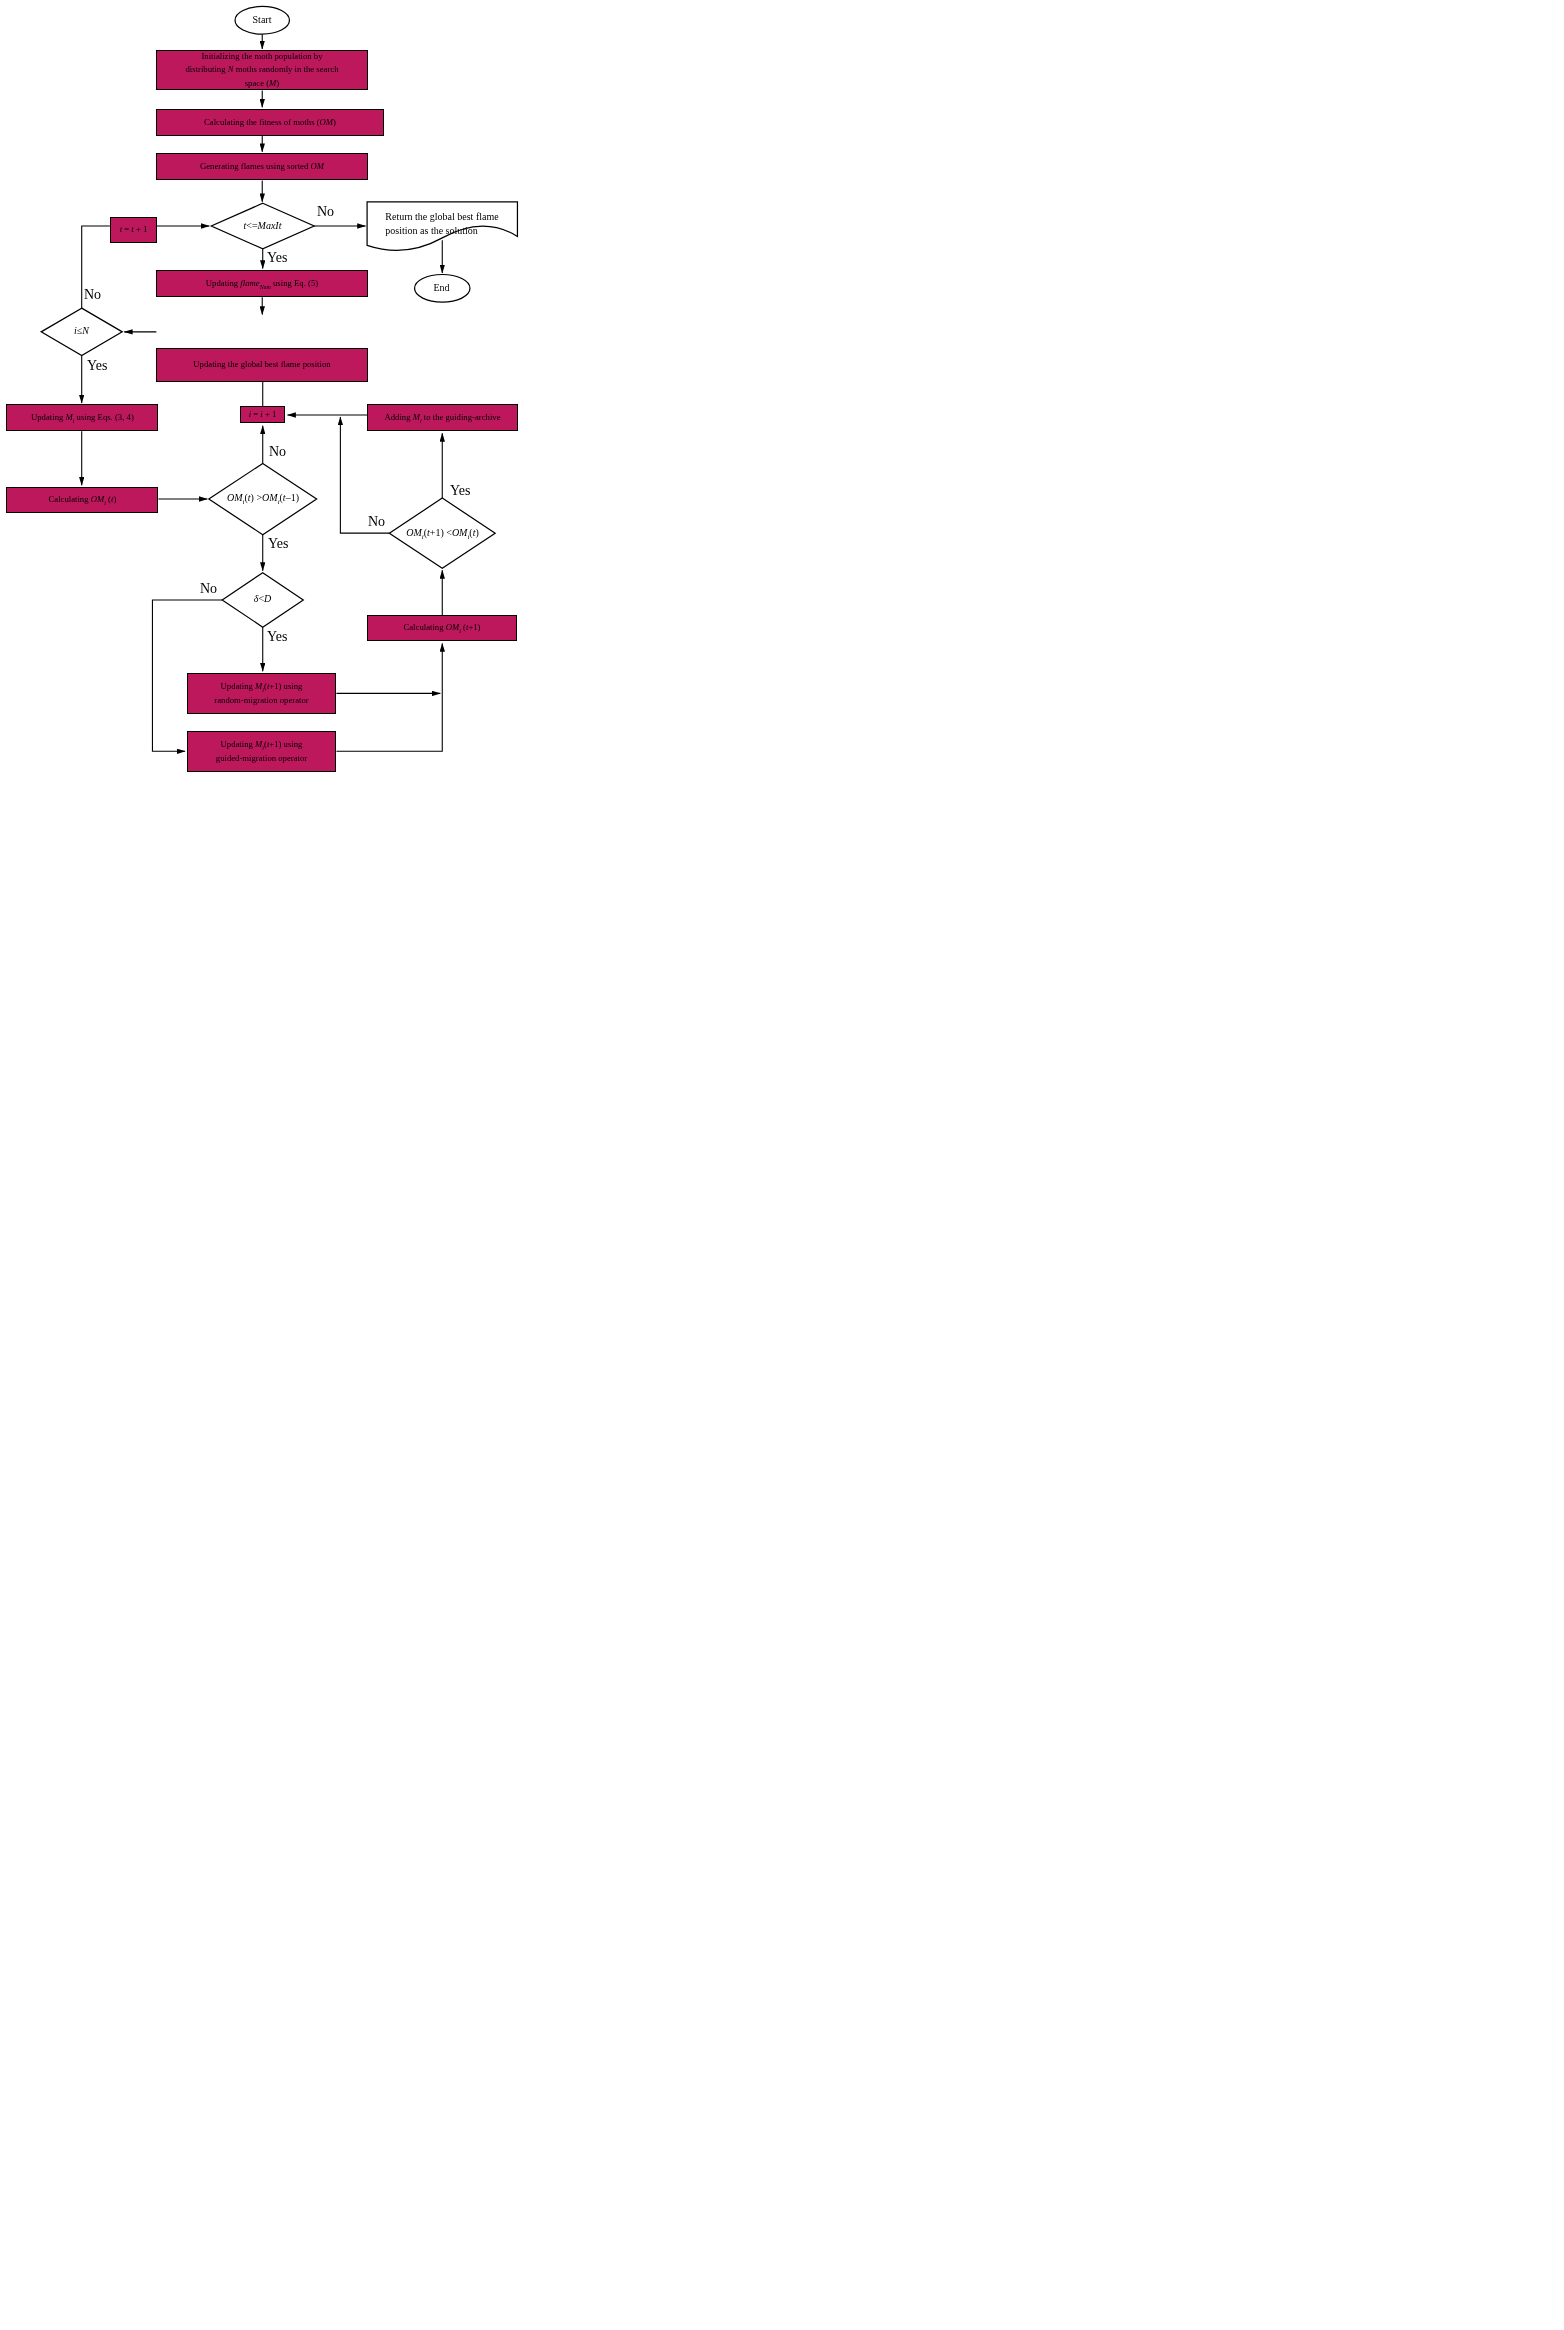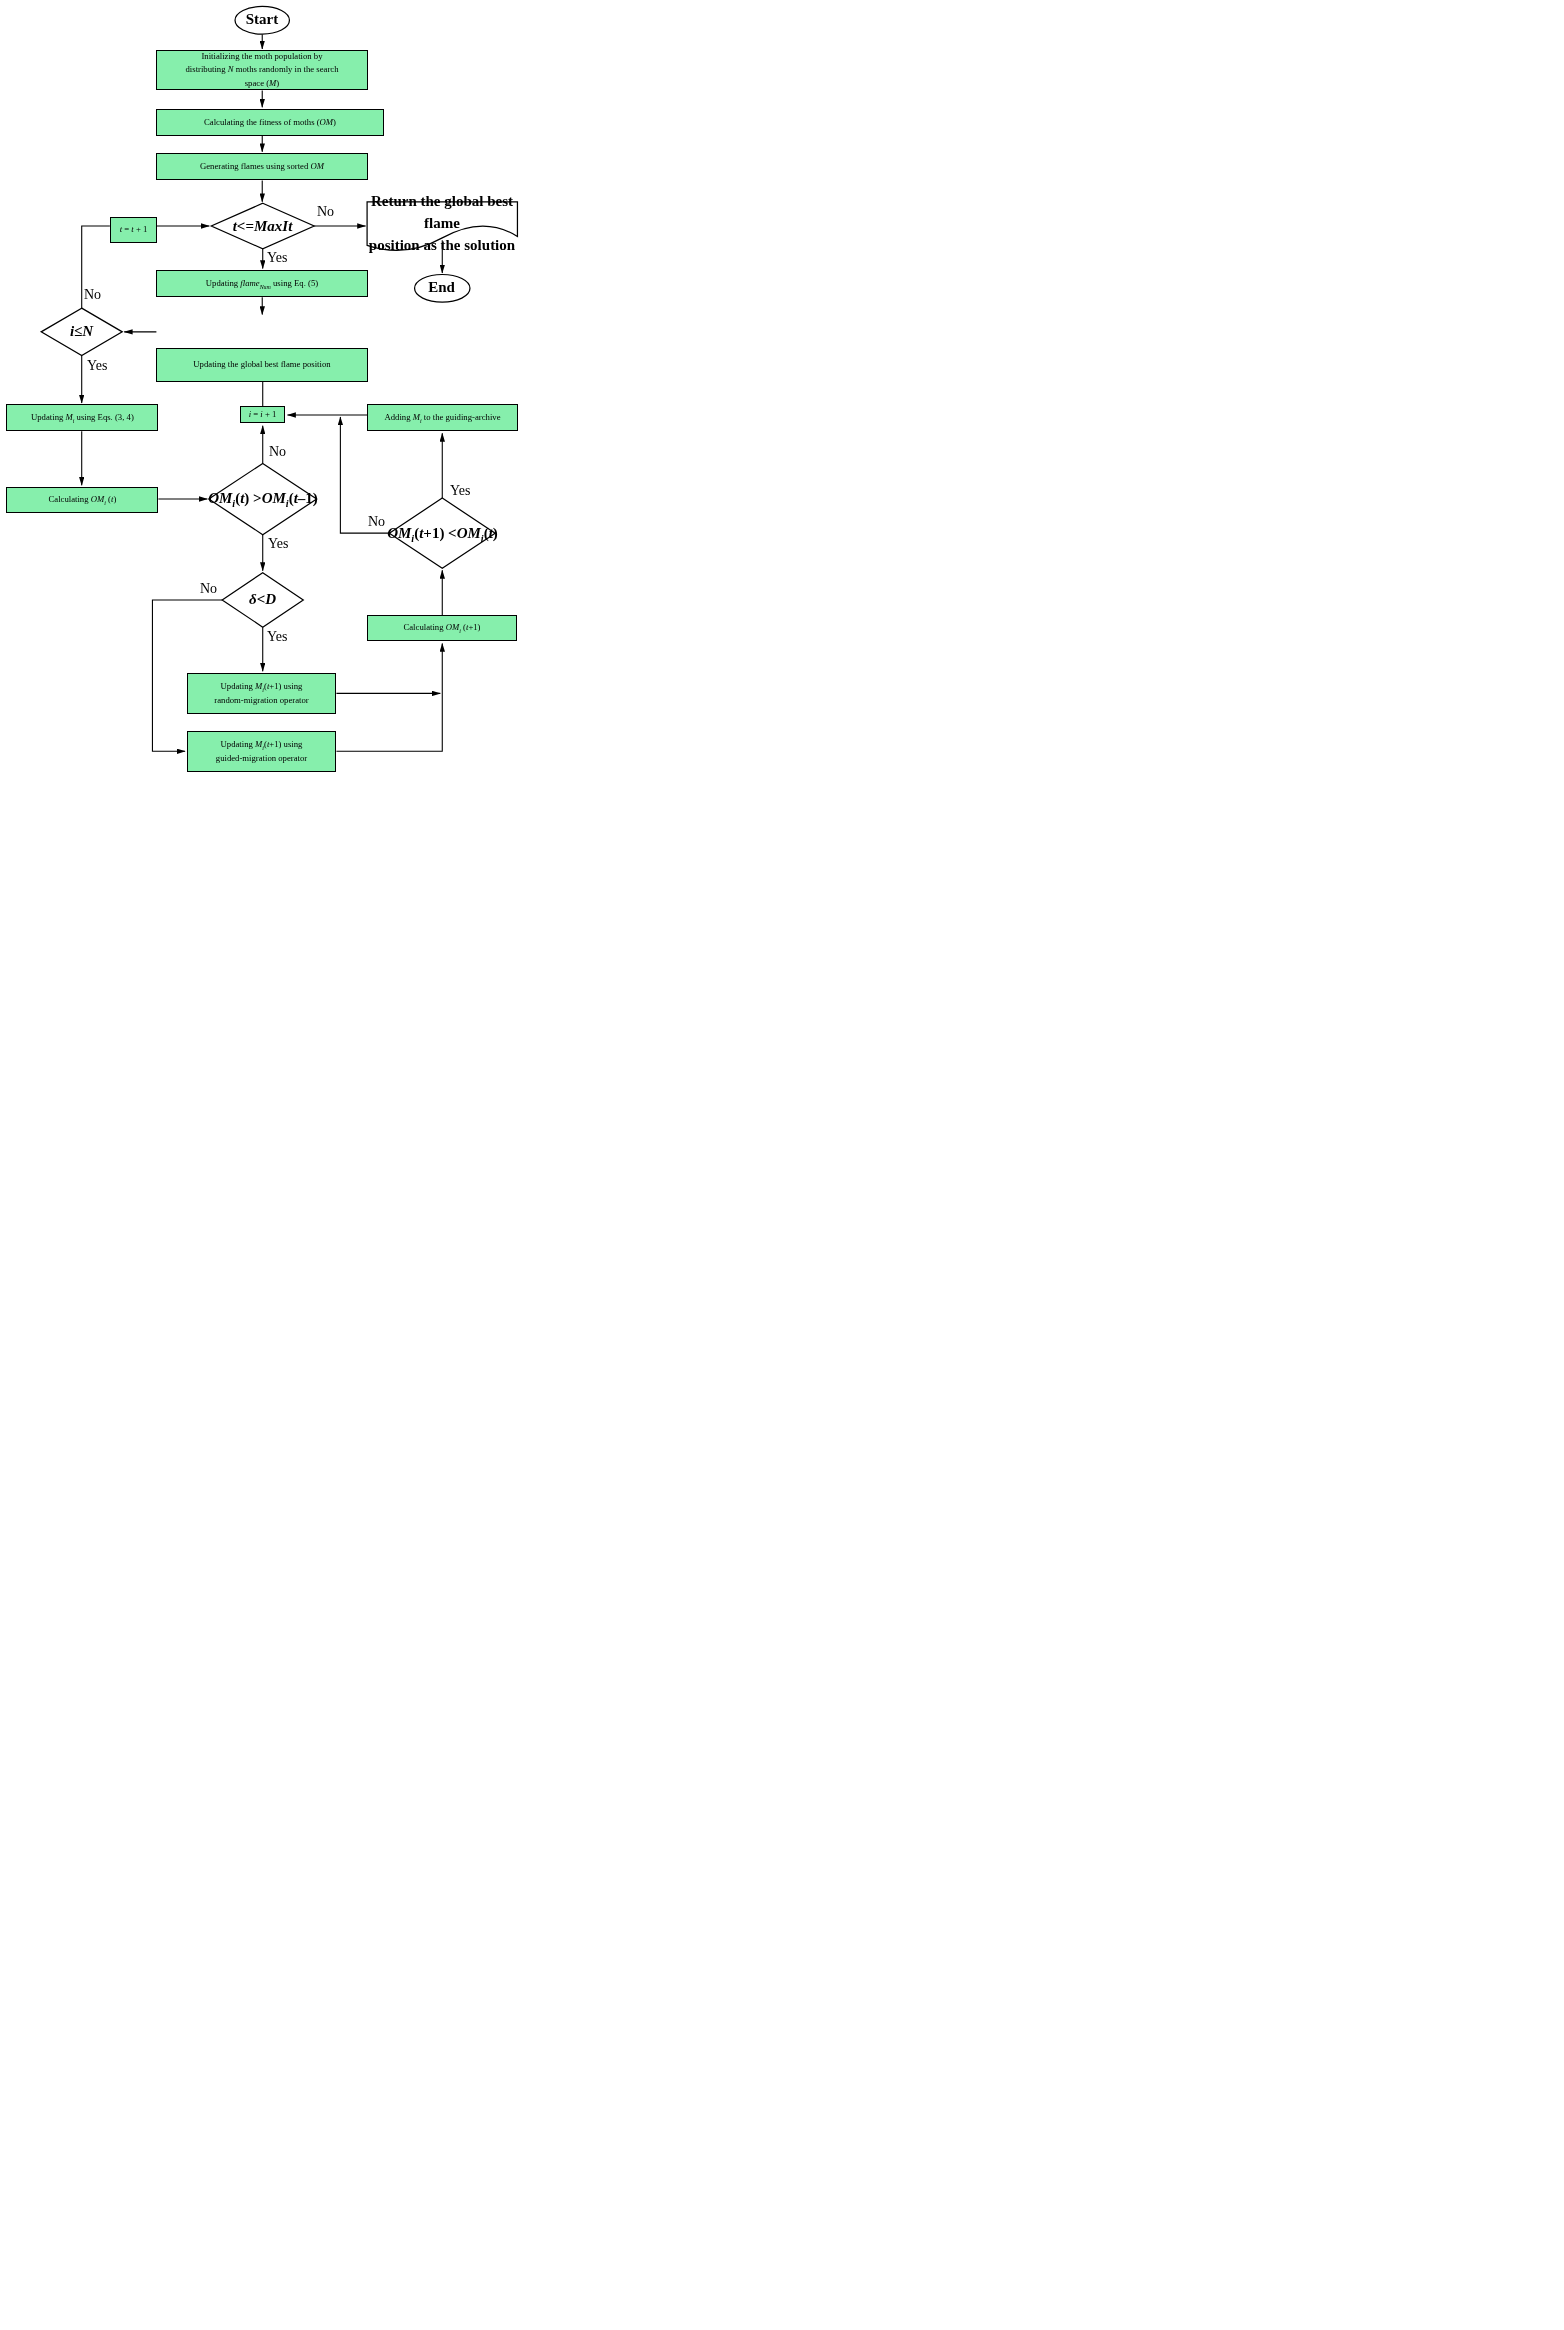--- a/index.html
+++ b/index.html
@@ -11,40 +11,39 @@
     font-family: "Liberation Serif", "DejaVu Serif", serif;
     color: #000000;
   }
   #edges-shapes { position: absolute; left: 0; top: 0; width: 100%; height: 100%; }
   .proc {
     position: absolute;
     box-sizing: border-box;
     border: 1px solid #000;
     border-top-width: 1.5px;
     border-bottom-width: 1.5px;
-    background: #86efac;
+    background: #be185d;
     display: flex;
     align-items: center;
     justify-content: center;
     text-align: center;
     font-size: 8.7px;
     line-height: 1.5;
     z-index: 2;
   }
   .lbl {
     position: absolute;
     display: flex;
     align-items: center;
     justify-content: center;
-    text-align: center;
-    font-size: 15px;
+    text-align: left;
+    font-size: 10px;
     line-height: 1.45;
     z-index: 3;
     white-space: nowrap;
-    font-weight: bold;
   }
   .lbl.wrap { white-space: normal; }
   .edge-label {
     position: absolute;
     font-size: 14px;
     z-index: 3;
   }
   sub { font-size: 0.68em; line-height: 0; }
   i { font-style: italic; }
   .edge { stroke: #000; stroke-width: 2.2; fill: none; }

